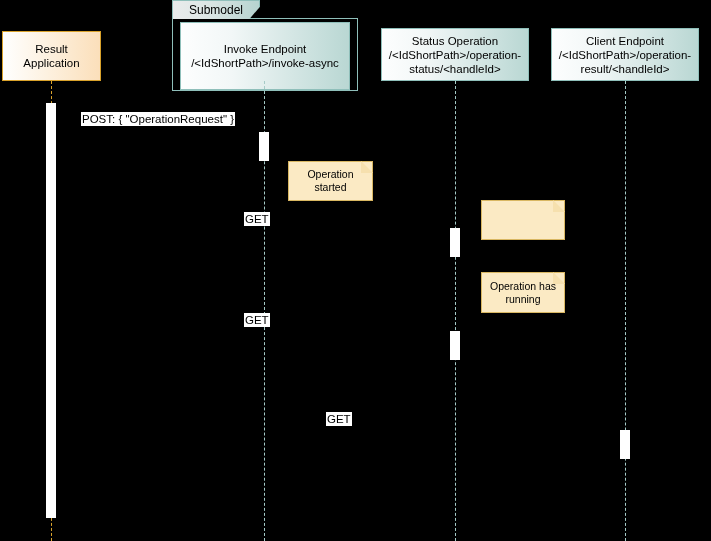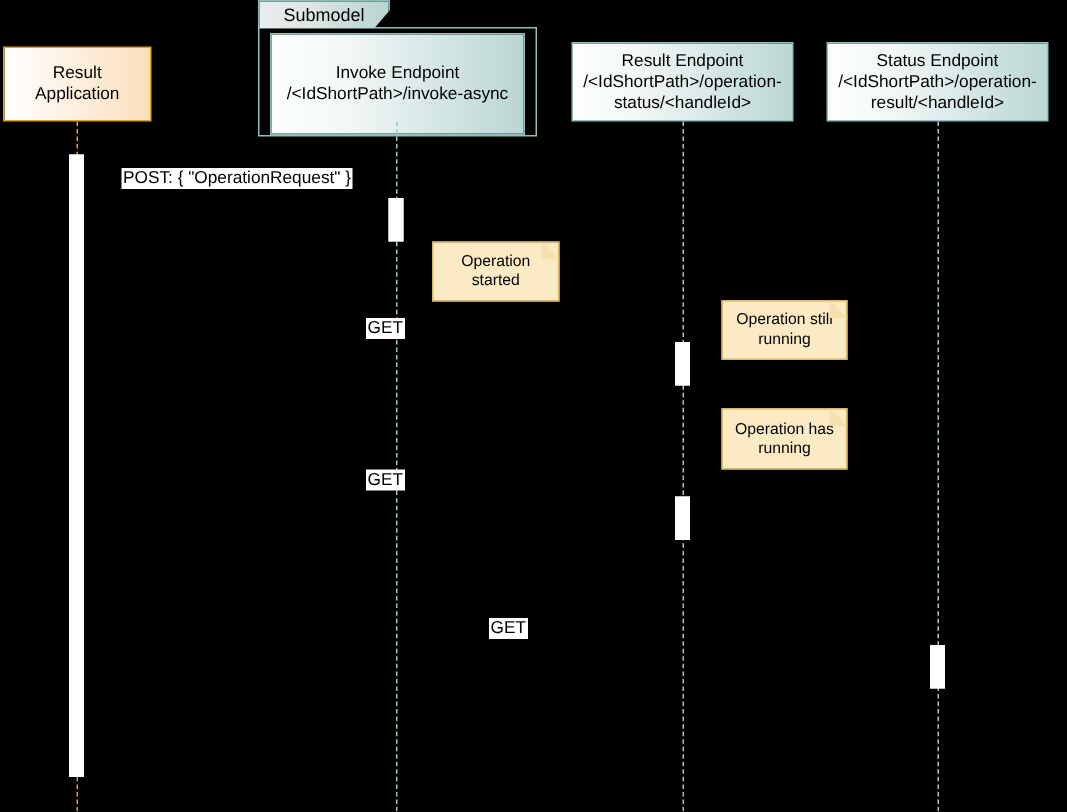--- a/index.html
+++ b/index.html
@@ -132,29 +132,29 @@
 
   <div class="participant endpoint" style="left:180px; top:22px; width:170px; height:68px;">
     <span class="p-text">
       <span>Invoke Endpoint</span><br>
       <span>/&lt;IdShortPath&gt;/invoke-async</span>
     </span>
   </div>
 
   <div class="participant endpoint" style="left:381px; top:28px; width:148px; height:53px;">
     <span class="p-text">
-      <span>Result Endpoint</span><br>
+      <span>Status Operation</span><br>
       <span>/&lt;IdShortPath&gt;/operation-</span><br>
       <span>status/&lt;handleId&gt;</span>
     </span>
   </div>
 
   <div class="participant endpoint" style="left:551px; top:28px; width:148px; height:53px;">
     <span class="p-text">
-      <span>Status Endpoint</span><br>
+      <span>Client Endpoint</span><br>
       <span>/&lt;IdShortPath&gt;/operation-</span><br>
       <span>result/&lt;handleId&gt;</span>
     </span>
   </div>
 
   <div class="lifeline client-ll" style="left:51px; top:81px; height:460px;"></div>
   <div class="lifeline" style="left:264px; top:81px; height:460px;"></div>
   <div class="lifeline" style="left:455px; top:81px; height:460px;"></div>
   <div class="lifeline" style="left:625px; top:81px; height:460px;"></div>
 
@@ -172,24 +172,20 @@
 
   <div class="msg-label" style="left:326px; top:412px;">GET</div>
 
   <div class="note" style="left:288px; top:161px; width:85px; height:40px;align-items:center;">
     <span class="note-fold-tri"></span>
     <span class="note-text">Operation started</span>
   </div>
 
   <div class="note" style="left:481px; top:200px; width:84px; height:40px;">
     <span class="note-fold-tri"></span>
-    <span class="note-text">
-      <span>Operation still</span><br>
-      <span>running</span>
-    </span>
   </div>
 
   <div class="note" style="left:481px; top:272px; width:84px; height:41px;">
     <span class="note-fold-tri"></span>
     <span class="note-text">
       <span>Operation has</span><br>
       <span>running</span>
     </span>
   </div>
 

